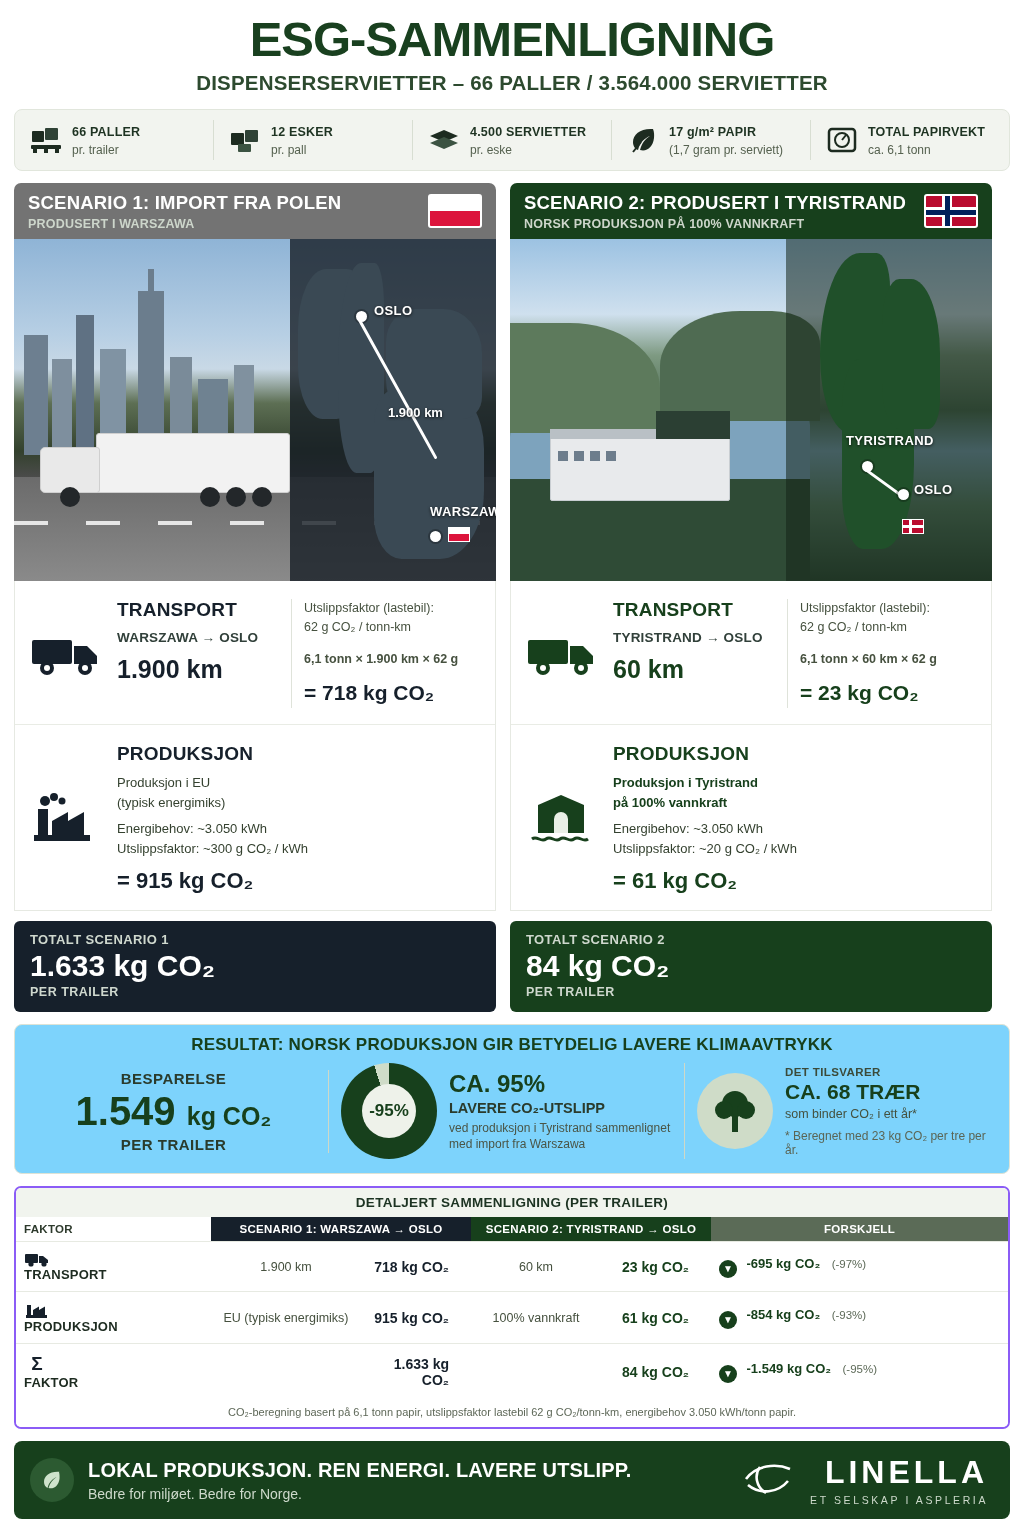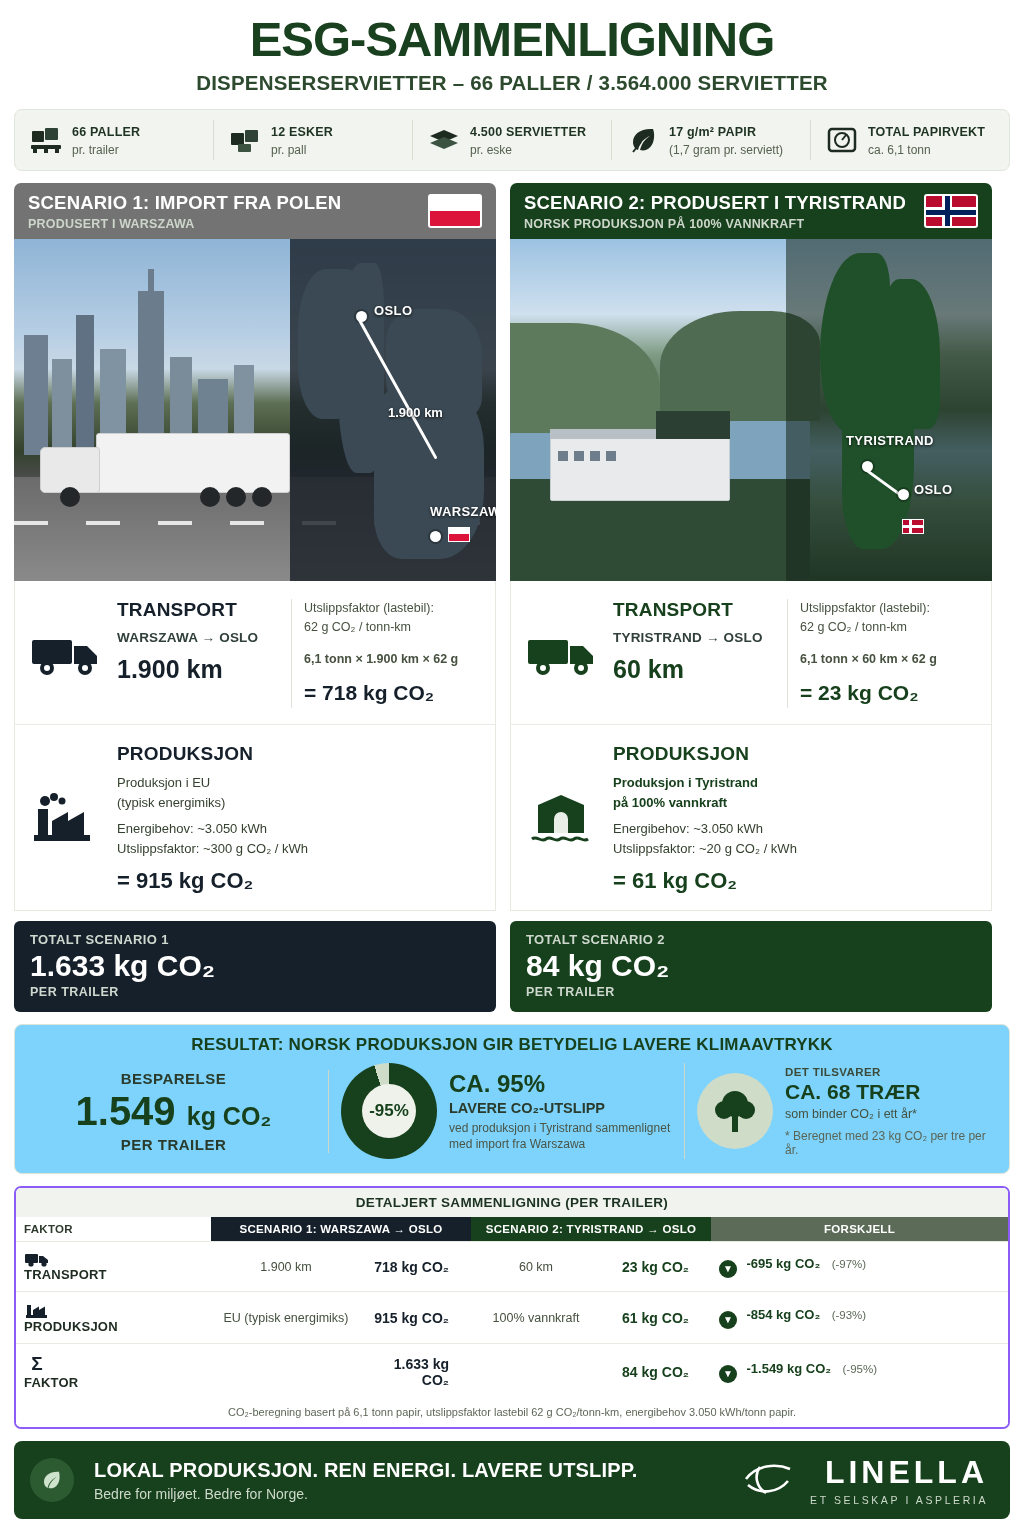--- a/index.html
+++ b/index.html
@@ -217,21 +217,21 @@
     margin-top: 12px;
     background:#17401c;
     border-radius:8px;
     height: 78px;
     display:flex;
     align-items:center;
     justify-content:space-between;
     padding: 0 22px 0 16px;
     color:#fff;
   }
-  .fleft { display:flex; align-items:center; gap: 20px; }
+  .fleft { display:flex; align-items:center; gap: 14px; }
   .fcirc { width:44px; height:44px; border-radius:50%; background:#2c5a31; display:flex; align-items:center; justify-content:center; flex:0 0 44px;}
   .fslogan { font-size:20px; font-weight:bold; letter-spacing:0.2px; }
   .fsub { font-size:14px; color:#cdd9cb; margin-top:4px; }
   .brand { text-align:right; display:flex; align-items:center; gap:10px;}
   .brandname { font-size:32px; font-weight:bold; letter-spacing:4px; }
   .brandsub { font-size:10.5px; letter-spacing:2.6px; color:#cdd9cb; margin-top:3px; text-align:right;}
 </style>
 </head>
 <body>
 

